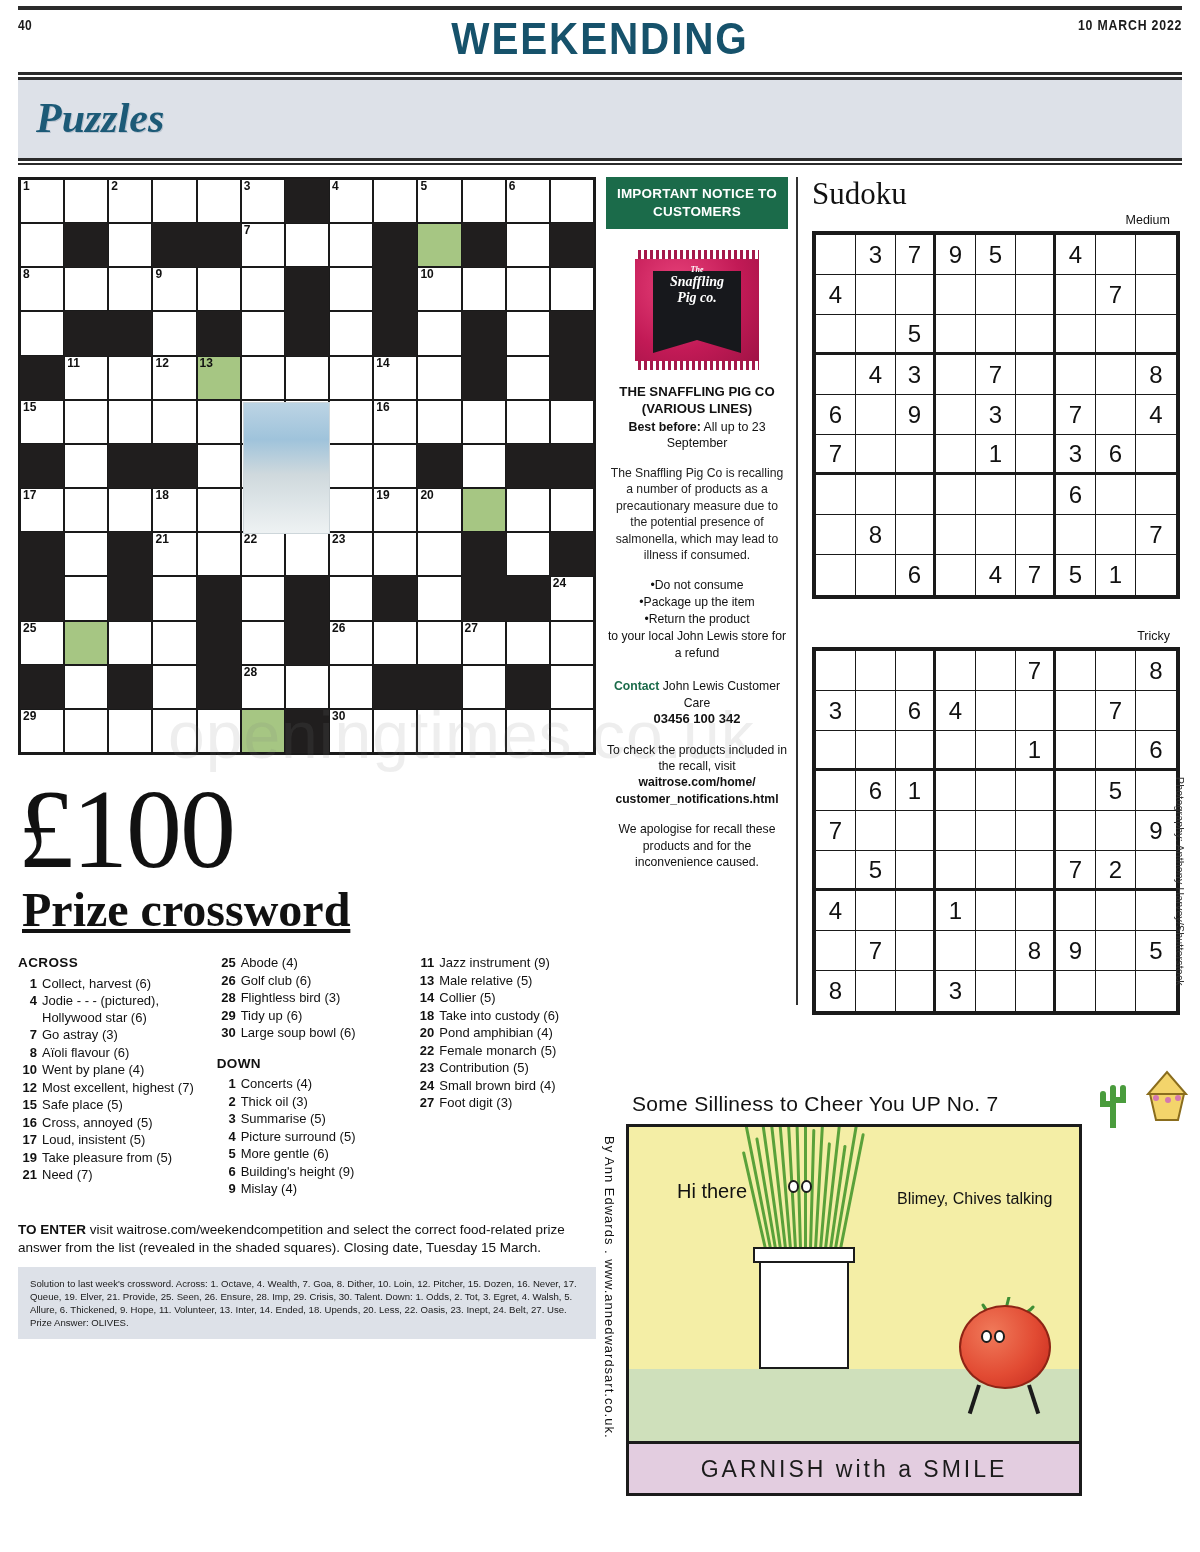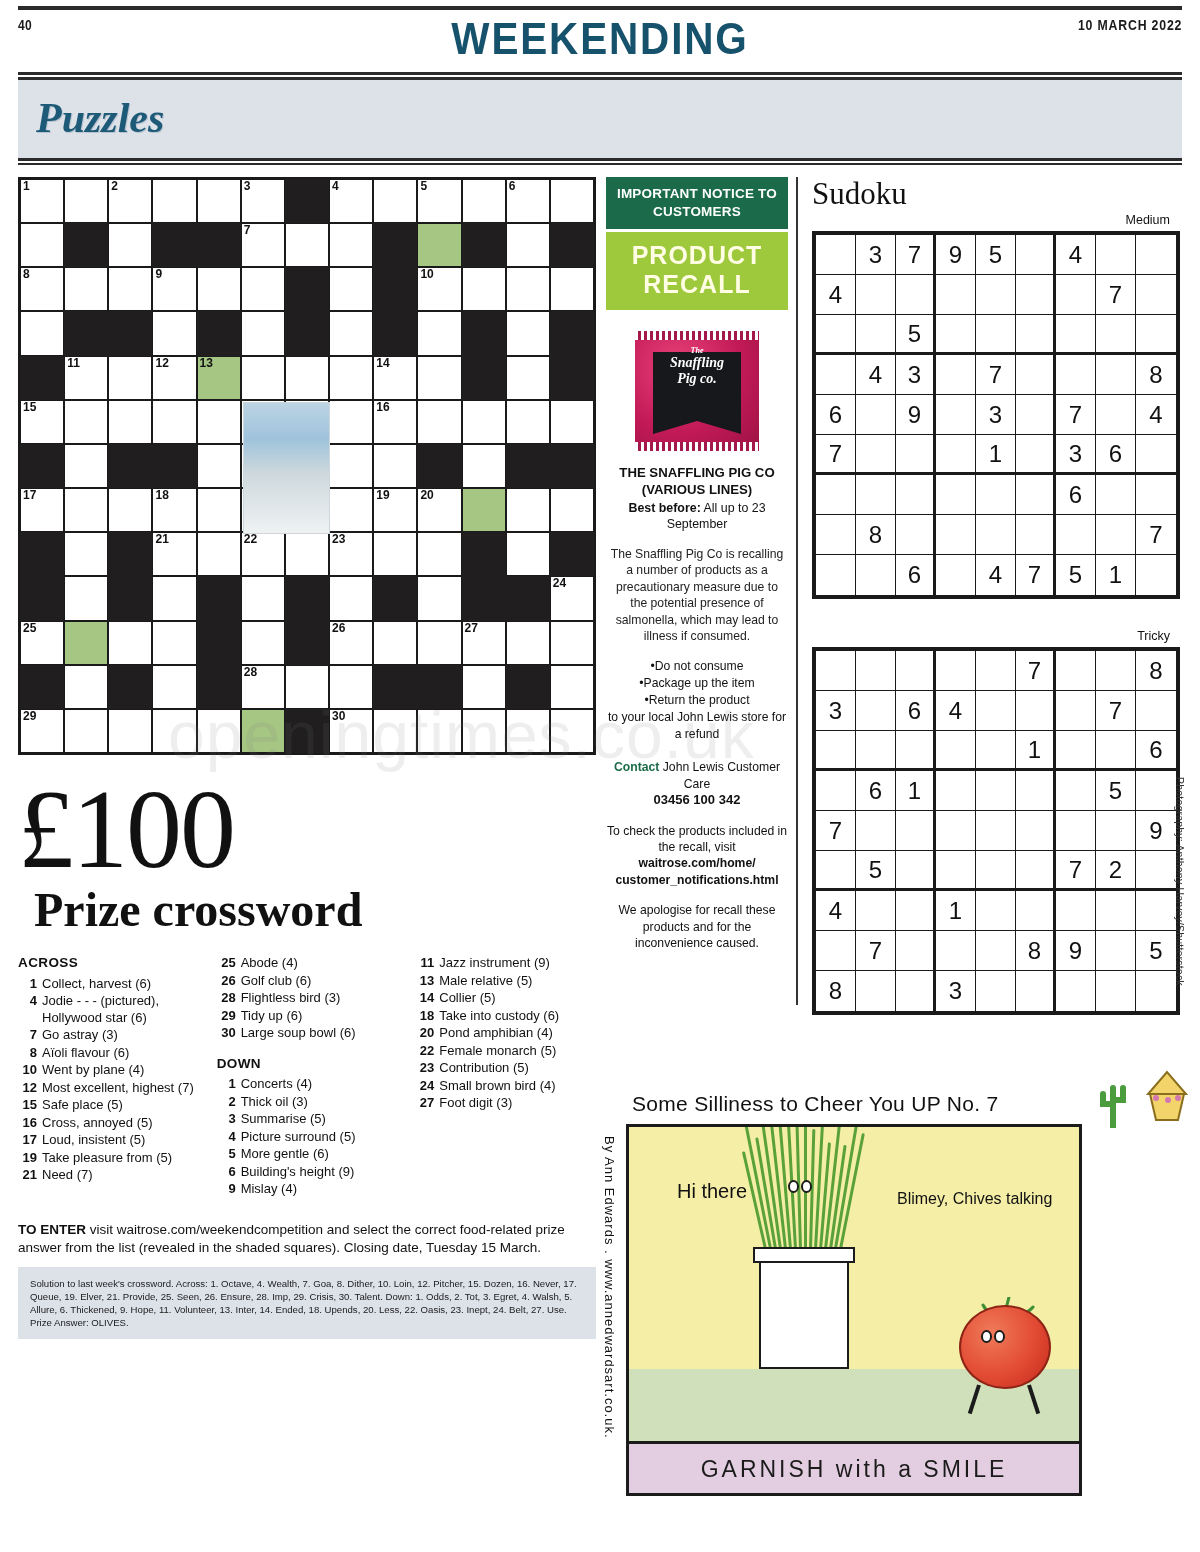--- a/index.html
+++ b/index.html
@@ -95,21 +95,21 @@
   }
 
   
   .prize-100 {
     font-family:"Liberation Serif", serif; font-weight:400;
     font-size:112px; line-height:104px; letter-spacing:-2px;
     margin:22px 0 0 0; color:#111;
   }
   .prize-sub {
     font-family:"Liberation Serif", serif; font-weight:700;
-    font-size:48px; line-height:54px; margin:2px 0 18px 16px; color:#111;
+    font-size:48px; line-height:54px; margin:2px 0 18px 4px; color:#111;text-decoration:underline;
   }
 
   
   .clues { display:flex; gap:9px; font-size:13px; line-height:16.5px; }
   .clue-col { width:193px; padding-right:8px; }
   .clue-col.c3 { width:186px; }
   .clue-head {
     font-weight:700; font-size:13.5px; letter-spacing:.4px;
     margin:0 0 4px 0; font-family:"Liberation Sans", sans-serif;
   }
@@ -668,21 +668,20 @@
 
       <div class="to-enter">
         <b>TO ENTER</b><span> visit waitrose.com/weekendcompetition and select the correct food-related prize answer from the list (revealed in the shaded squares). Closing date, Tuesday 15 March.</span>
       </div>
 
       <div class="solution">Solution to last week's crossword. Across: 1. Octave, 4. Wealth, 7. Goa, 8. Dither, 10. Loin, 12. Pitcher, 15. Dozen, 16. Never, 17. Queue, 19. Elver, 21. Provide, 25. Seen, 26. Ensure, 28. Imp, 29. Crisis, 30. Talent. Down: 1. Odds, 2. Tot, 3. Egret, 4. Walsh, 5. Allure, 6. Thickened, 9. Hope, 11. Volunteer, 13. Inter, 14. Ended, 18. Upends, 20. Less, 22. Oasis, 23. Inept, 24. Belt, 27. Use. Prize Answer: OLIVES.</div>
     </div>
 
     <div class="col-mid">
       <div class="pr-notice">IMPORTANT NOTICE TO CUSTOMERS</div>
-      <div class="pr-recall">PRODUCT RECALL</div>
 
       <div class="pr-pack">
         <div class="bag"></div>
         <div class="zig"></div>
         <div class="zigb"></div>
         <div class="label"></div>
         <div class="brand">
           <span class="the">The</span>
           <span>Snaffling</span><br>
           <span>Pig co.</span>

